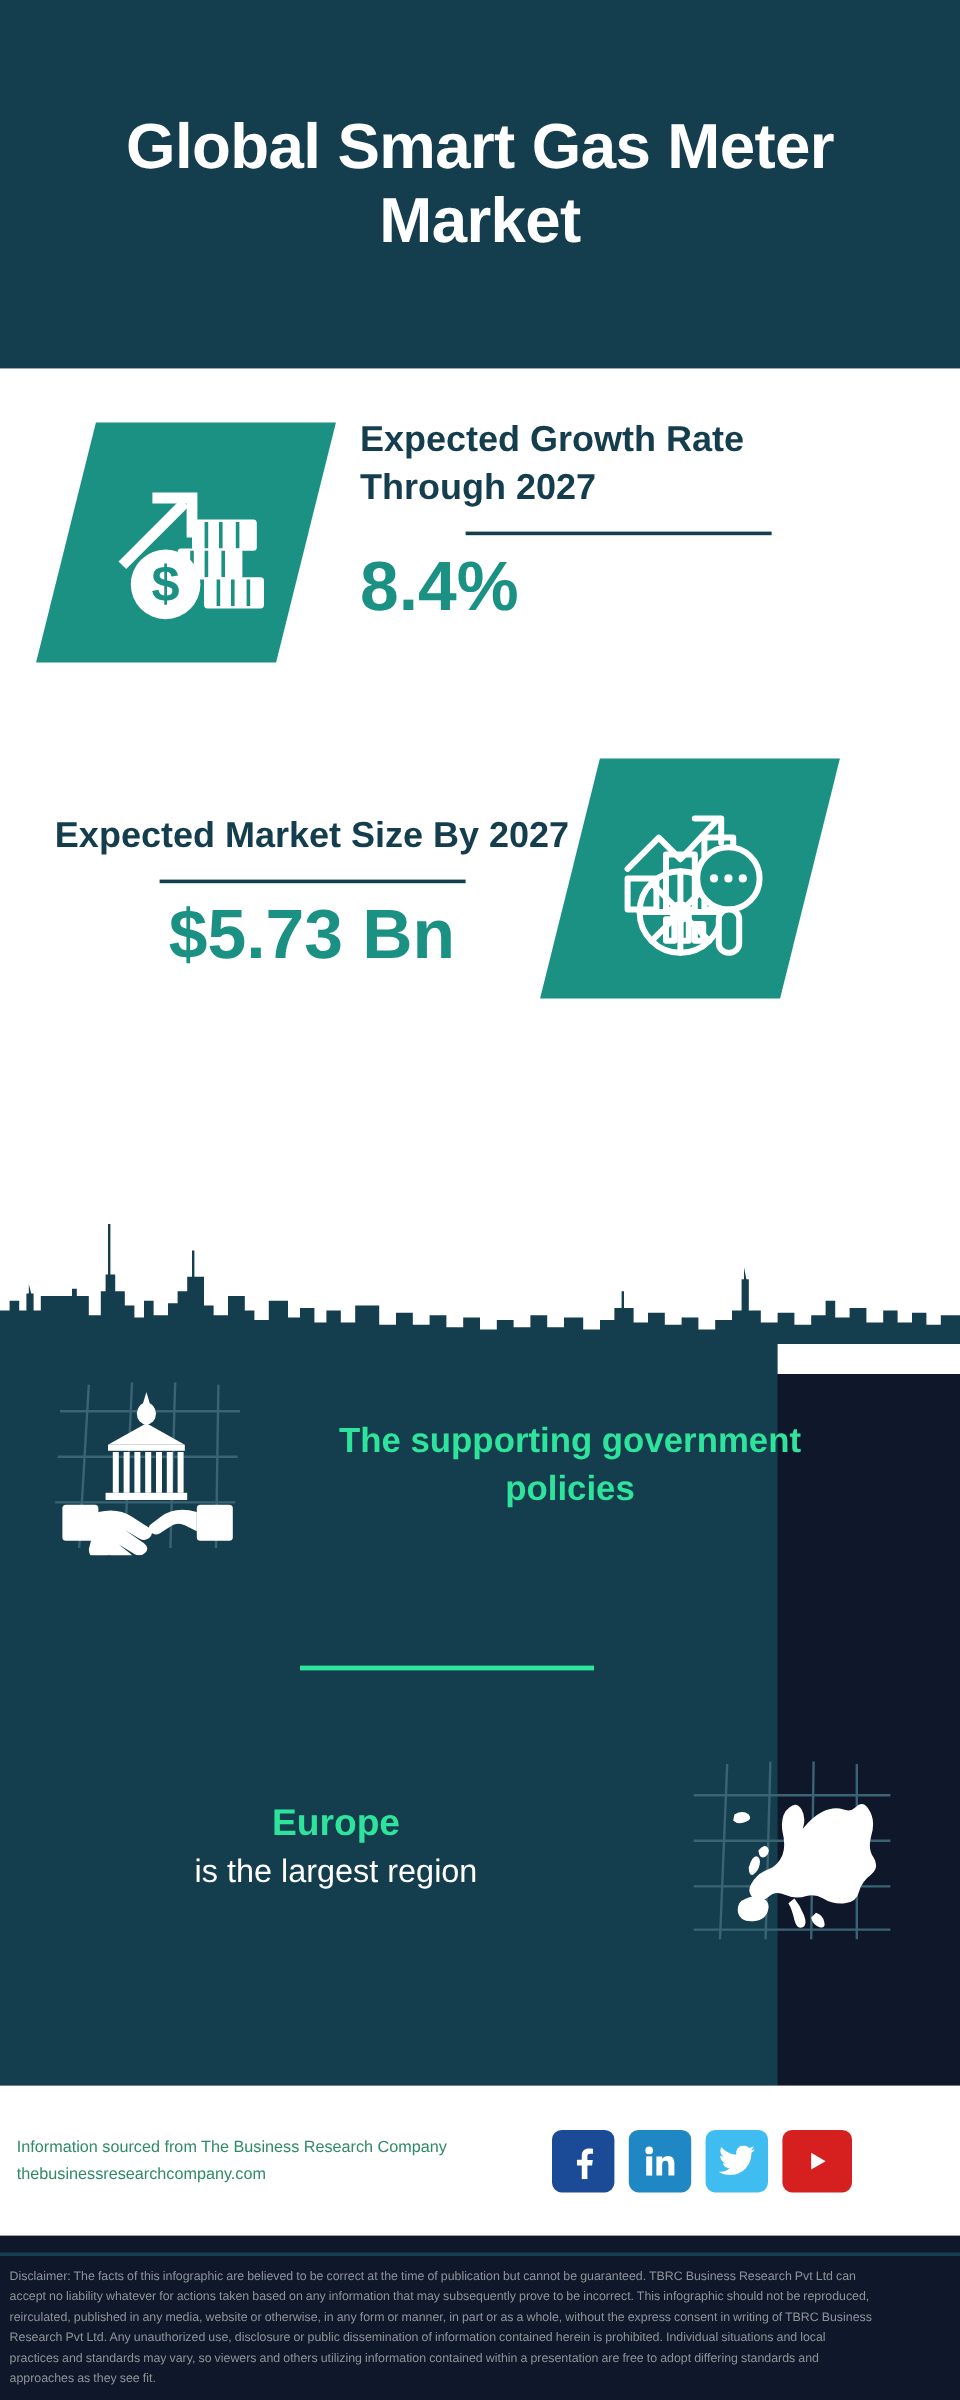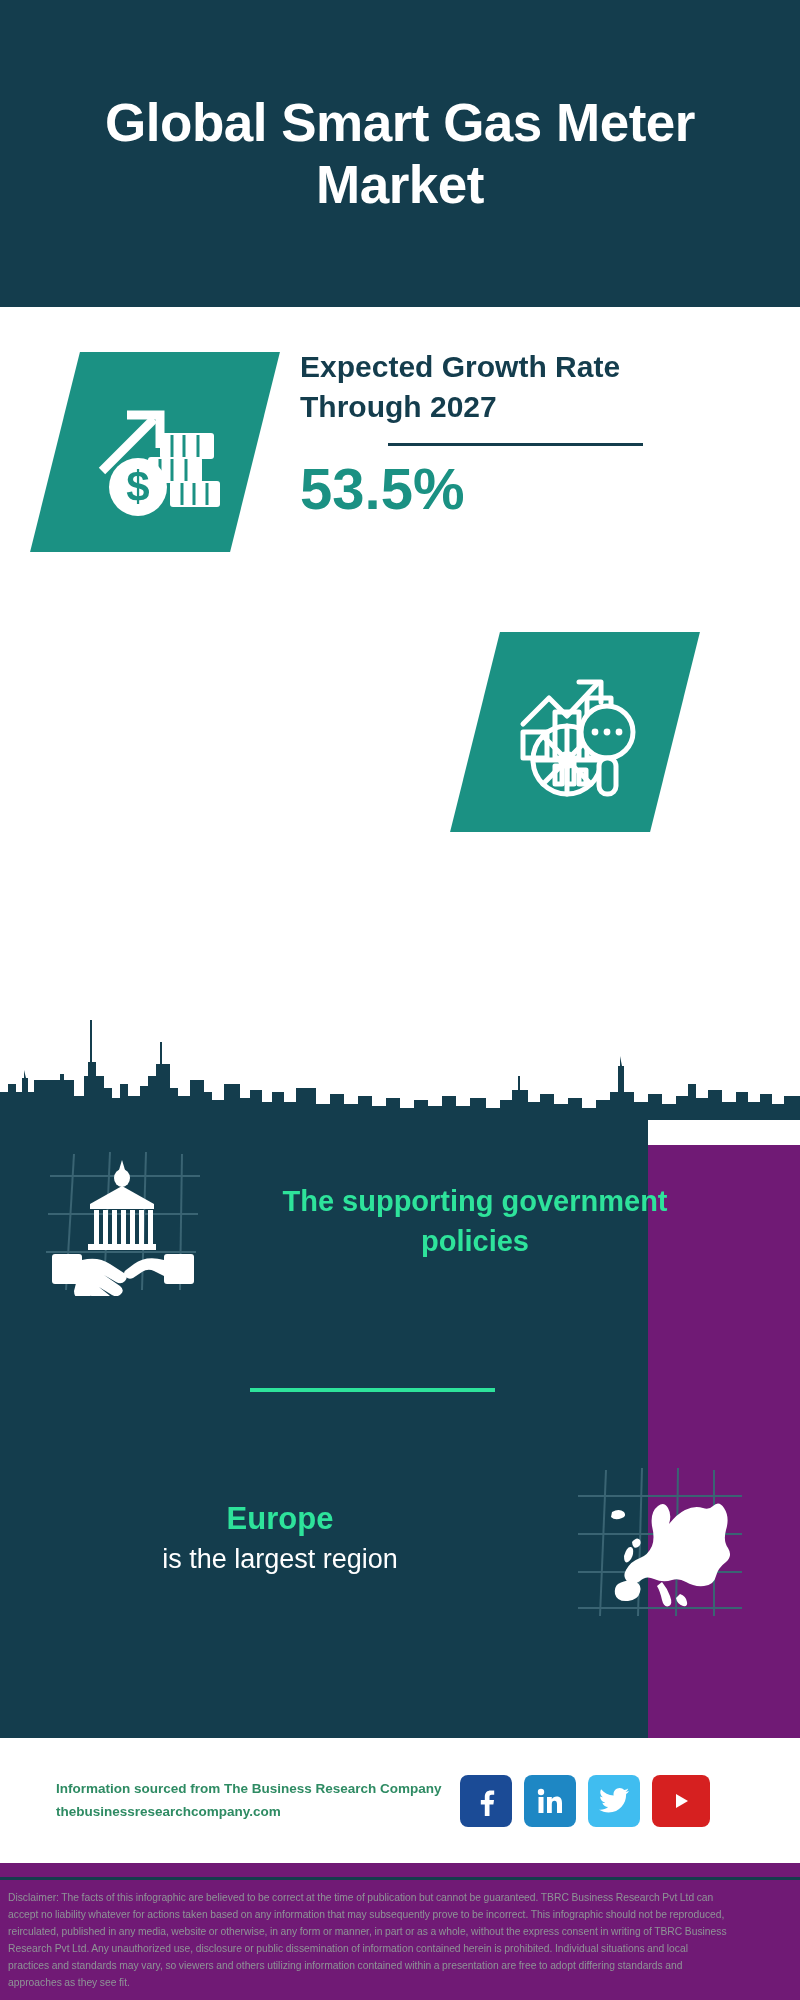--- a/index.html
+++ b/index.html
@@ -9,21 +9,21 @@
     height: 2000px;
     font-family: "Liberation Sans", sans-serif;
     background: #ffffff;
     overflow: hidden;
   }
 
   .page {
     position: relative;
     width: 800px;
     height: 2000px;
-    background: #701a75;
+    background: #0f172a;
   }
 
   
   .header {
     position: absolute;
     top: 0; left: 0;
     width: 800px;
     height: 307px;
     background: #143d4d;
     display: flex;
@@ -190,23 +190,22 @@
   .footer {
     position: absolute;
     top: 1738px; left: 0;
     width: 800px;
     height: 125px;
     background: #ffffff;
     display: flex;
     align-items: center;
   }
   .source-block {
-    padding-left: 56px;
+    padding-left: 14px;
     width: 460px;
-    font-weight: bold;
   }
   .source-line {
     color: #2e8b63;
     font-size: 13.5px;
     line-height: 1.65;
   }
   .social-row {
     display: flex;
     gap: 12px;
     align-items: center;
@@ -285,23 +284,28 @@
 
             <circle cx="58" cy="110" r="29" fill="#ffffff"></circle>
             <text x="58" y="124" font-family="'Liberation Sans', sans-serif" font-size="42" font-weight="bold" fill="#1b9183" text-anchor="middle">$</text>
           </svg>
         </div>
       </div>
 
       <div class="growth-text">
         <div class="stat-label">Expected Growth Rate Through 2027</div>
         <div class="rule-dark"></div>
-        <div class="stat-value">53.5%</div>
-      </div>
-
+        <div class="stat-value">8.4%</div>
+      </div>
+
+      <div class="size-text">
+        <div class="stat-label">Expected Market Size By 2027</div>
+        <div class="rule-dark"></div>
+        <div class="stat-value">$5.73 Bn</div>
+      </div>
 
       <div class="para-tile" id="size-tile" style="top:285px;">
         <div class="para-inner">
           <svg width="140" height="140" viewBox="0 0 140 140">
             <g fill="none" stroke="#ffffff" stroke-width="5" stroke-linejoin="round" stroke-linecap="round">
 
               <polyline points="18,62 44,36 62,54 92,22"></polyline>
               <polyline points="74,20 96,20 96,40"></polyline>
 
               <rect x="18" y="70" width="24" height="26"></rect>

